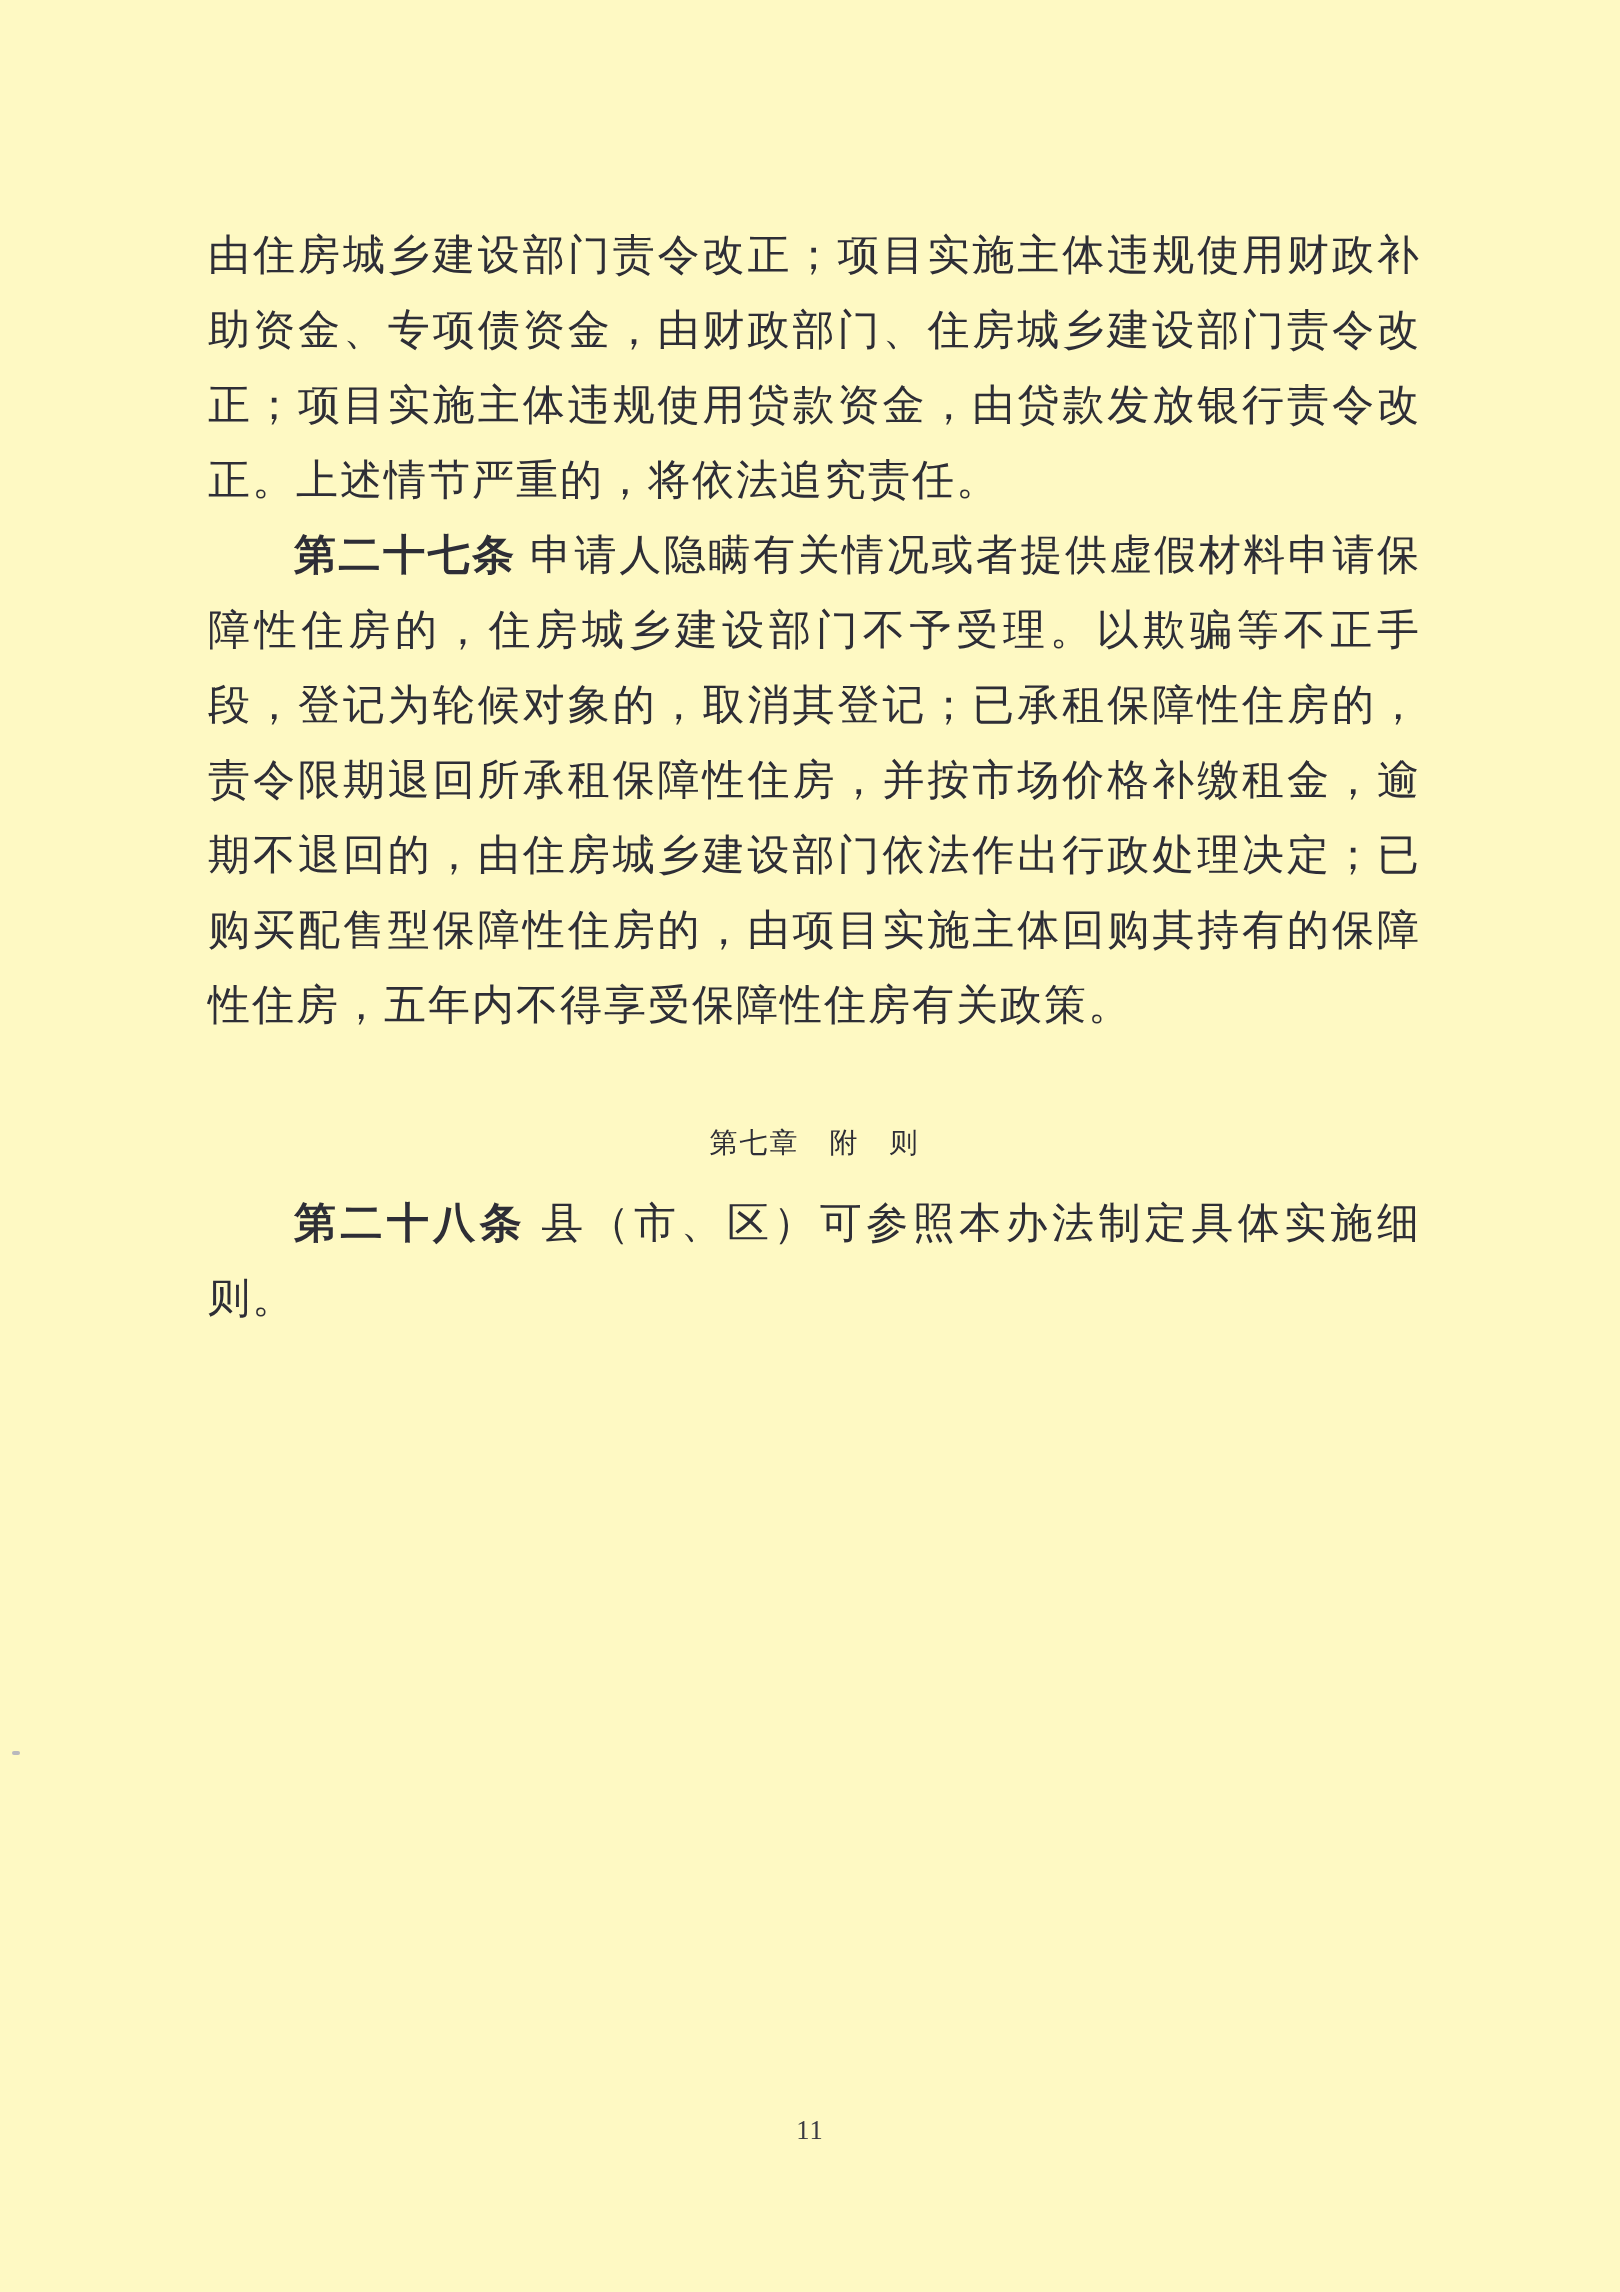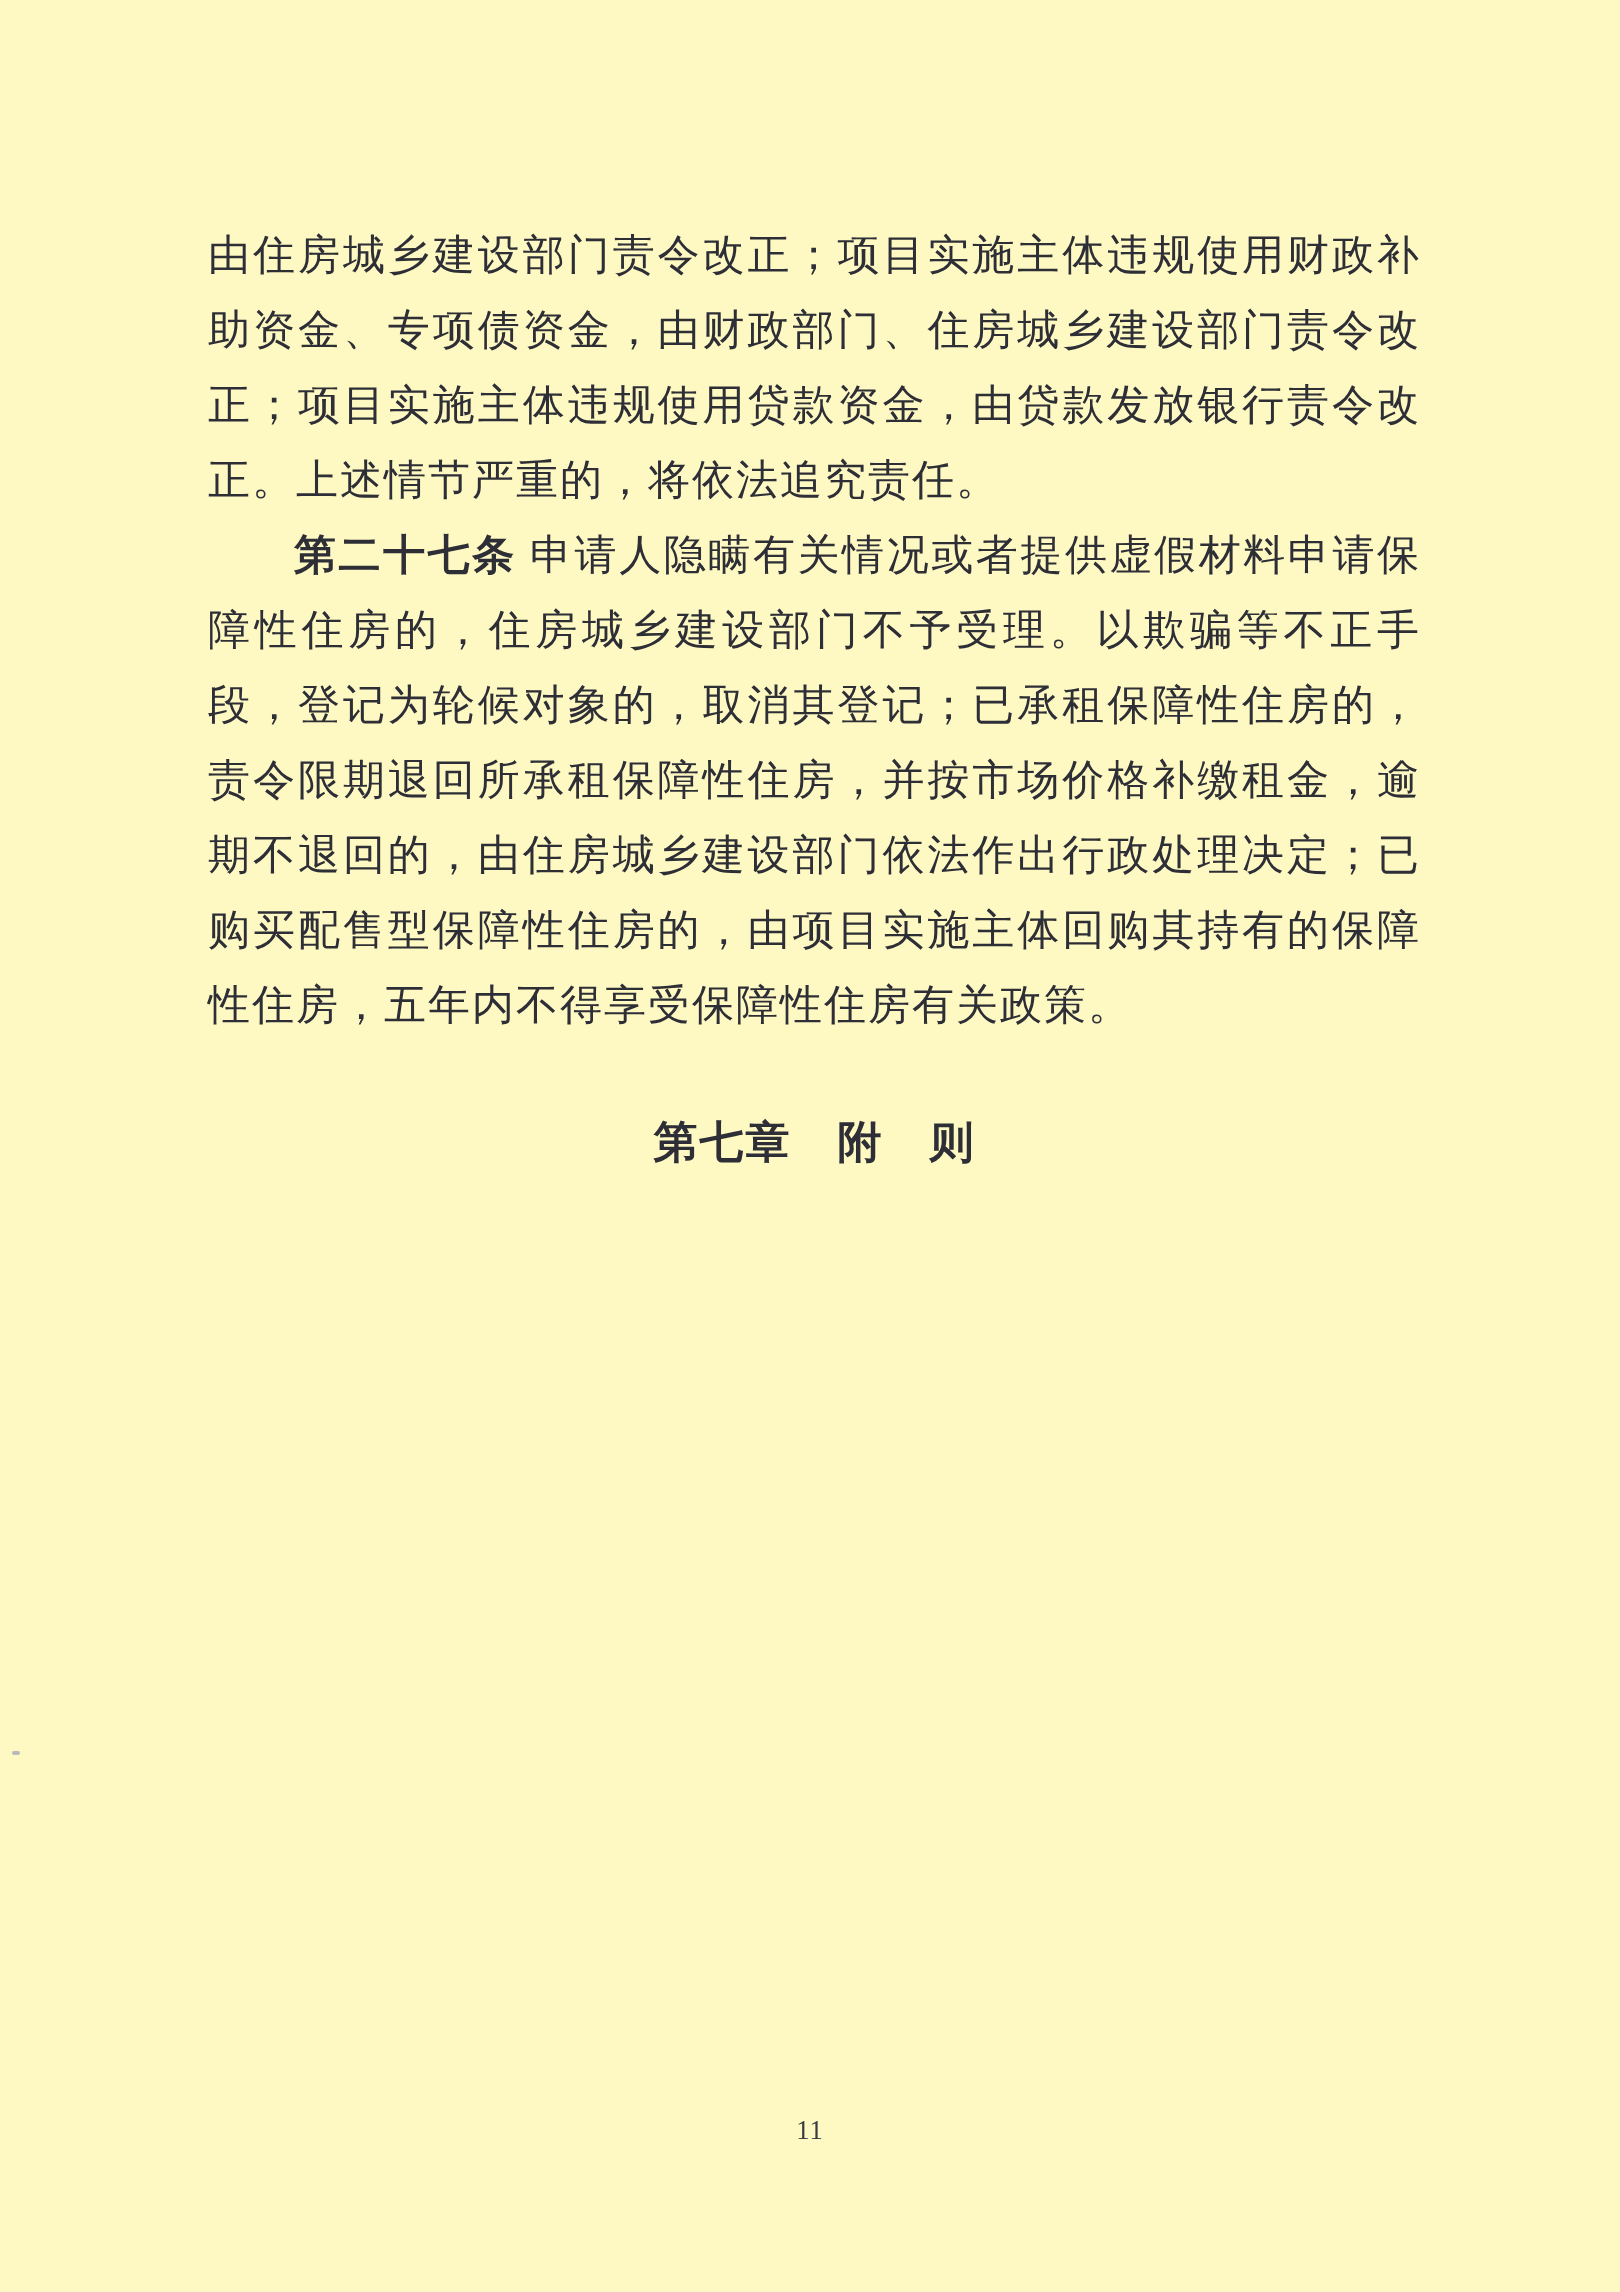--- a/index.html
+++ b/index.html
@@ -31,23 +31,23 @@
     text-justify: inter-character;
   }
   .para.indent {
     text-indent: 86px;
   }
   .lead {
     font-weight: bold;
   }
   .chapter {
     margin: 61px 0 3.9px 0;
-    font-size: 44px;
+    font-size: 28px;
     line-height: 78px;
-    font-weight: bold;
+    font-weight: normal;
     text-align: center;
     letter-spacing: 2px;
   }
   .page-number {
     position: absolute;
     left: 0;
     right: 0;
     top: 2115px;
     text-align: center;
     font-size: 26.5px;
@@ -77,20 +77,24 @@
       <span>由住房城乡建设部门责令改正；项目实施主体违规使用财政补助资金、专项债资金，由财政部门、住房城乡建设部门责令改正；项目实施主体违规使用贷款资金，由贷款发放银行责令改正。上述情节严重的，将依法追究责任。</span>
     </p>
 
     <p class="para indent">
       <span class="lead">第二十七条</span>
       <span>申请人隐瞒有关情况或者提供虚假材料申请保障性住房的，住房城乡建设部门不予受理。以欺骗等不正手段，登记为轮候对象的，取消其登记；已承租保障性住房的，责令限期退回所承租保障性住房，并按市场价格补缴租金，逾期不退回的，由住房城乡建设部门依法作出行政处理决定；已购买配售型保障性住房的，由项目实施主体回购其持有的保障性住房，五年内不得享受保障性住房有关政策。</span>
     </p>
 
     <h2 class="chapter">第七章　附　则</h2>
 
+    <p class="para indent">
+      <span class="lead">第二十八条</span>
+      <span>县（市、区）可参照本办法制定具体实施细则。</span>
+    </p>
 
 
   </div>
 
   <div class="page-number">11</div>
 
 </div>
 
 
 </body></html>

